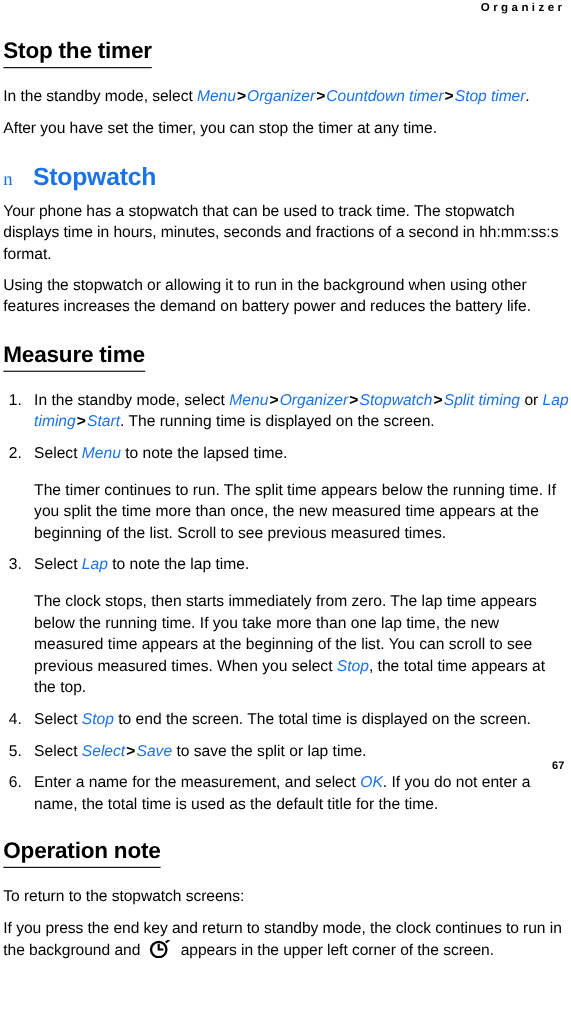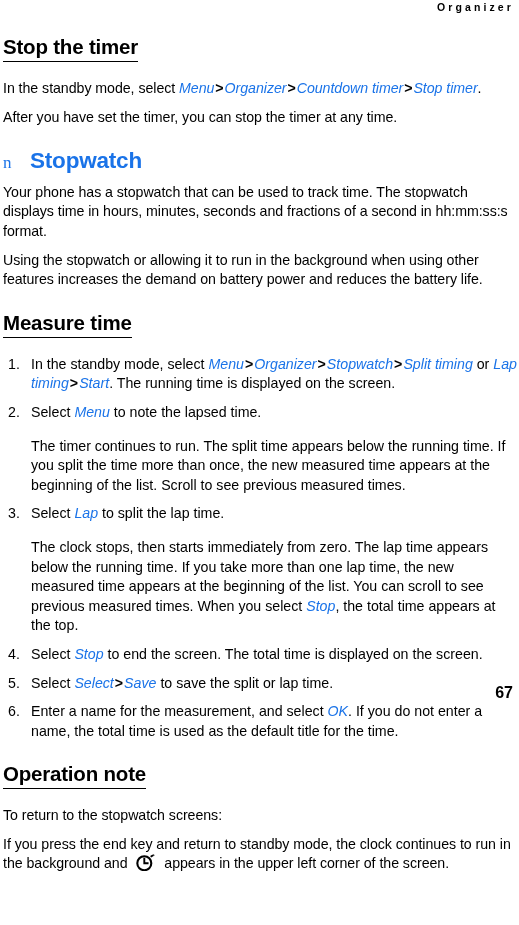--- a/index.html
+++ b/index.html
@@ -135,21 +135,21 @@
     vertical-align: -3px;
     margin: 0 4px;
   }
   .sw-icon svg { display: block; }
 
   
   .folio {
     position: absolute;
     right: 6px;
     bottom: 6px;
-    font-size: 16px;
+    font-size: 10px;
     font-weight: bold;
     color: #000000;
   }
 </style>
 </head>
 <body>
 
 <div class="page">
 
   <div class="running-header">Organizer</div>
@@ -184,21 +184,21 @@
       <li>
         <span class="num">1.</span><span>In the standby mode, select </span><span class="menuitem">Menu</span><span class="sep">&gt;</span><span class="menuitem">Organizer</span><span class="sep">&gt;</span><span class="menuitem">Stopwatch</span><span class="sep">&gt;</span><span class="menuitem">Split timing</span><span> or </span><span class="menuitem">Lap timing</span><span class="sep">&gt;</span><span class="menuitem">Start</span><span>. The running time is displayed on the screen.</span>
       </li>
 
       <li>
         <span class="num">2.</span><span>Select </span><span class="menuitem">Menu</span><span> to note the lapsed time.</span>
         <span class="step-note">The timer continues to run. The split time appears below the running time. If you split the time more than once, the new measured time appears at the beginning of the list. Scroll to see previous measured times.</span>
       </li>
 
       <li>
-        <span class="num">3.</span><span>Select </span><span class="menuitem">Lap</span><span> to split the lap time.</span>
+        <span class="num">3.</span><span>Select </span><span class="menuitem">Lap</span><span> to note the lap time.</span>
         <span class="step-note"><span>The clock stops, then starts immediately from zero. The lap time appears below the running time. If you take more than one lap time, the new measured time appears at the beginning of the list. You can scroll to see previous measured times. When you select </span><span class="menuitem">Stop</span><span>, the total time appears at the top.</span></span>
       </li>
 
       <li>
         <span class="num">4.</span><span>Select </span><span class="menuitem">Stop</span><span> to end the screen. The total time is displayed on the screen.</span>
       </li>
 
       <li>
         <span class="num">5.</span><span>Select </span><span class="menuitem">Select</span><span class="sep">&gt;</span><span class="menuitem">Save</span><span> to save the split or lap time.</span>
       </li>

